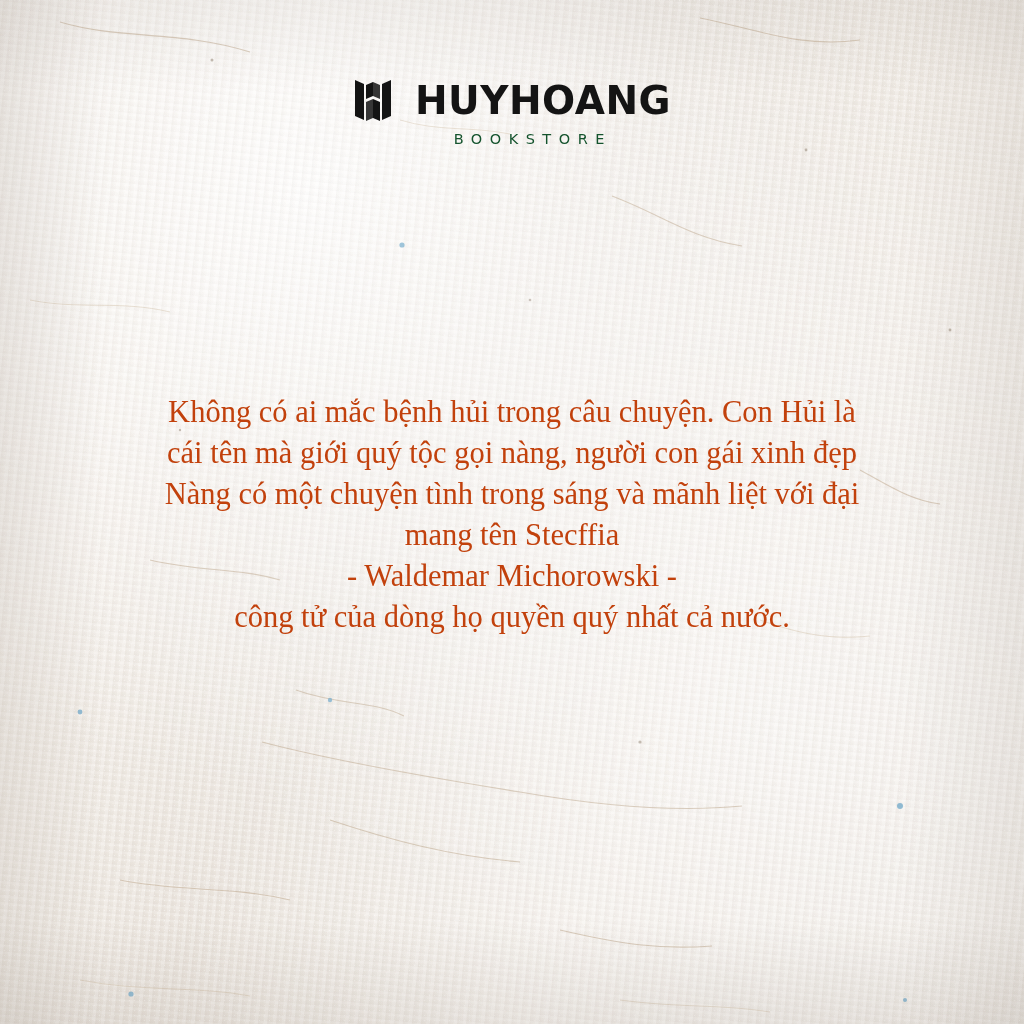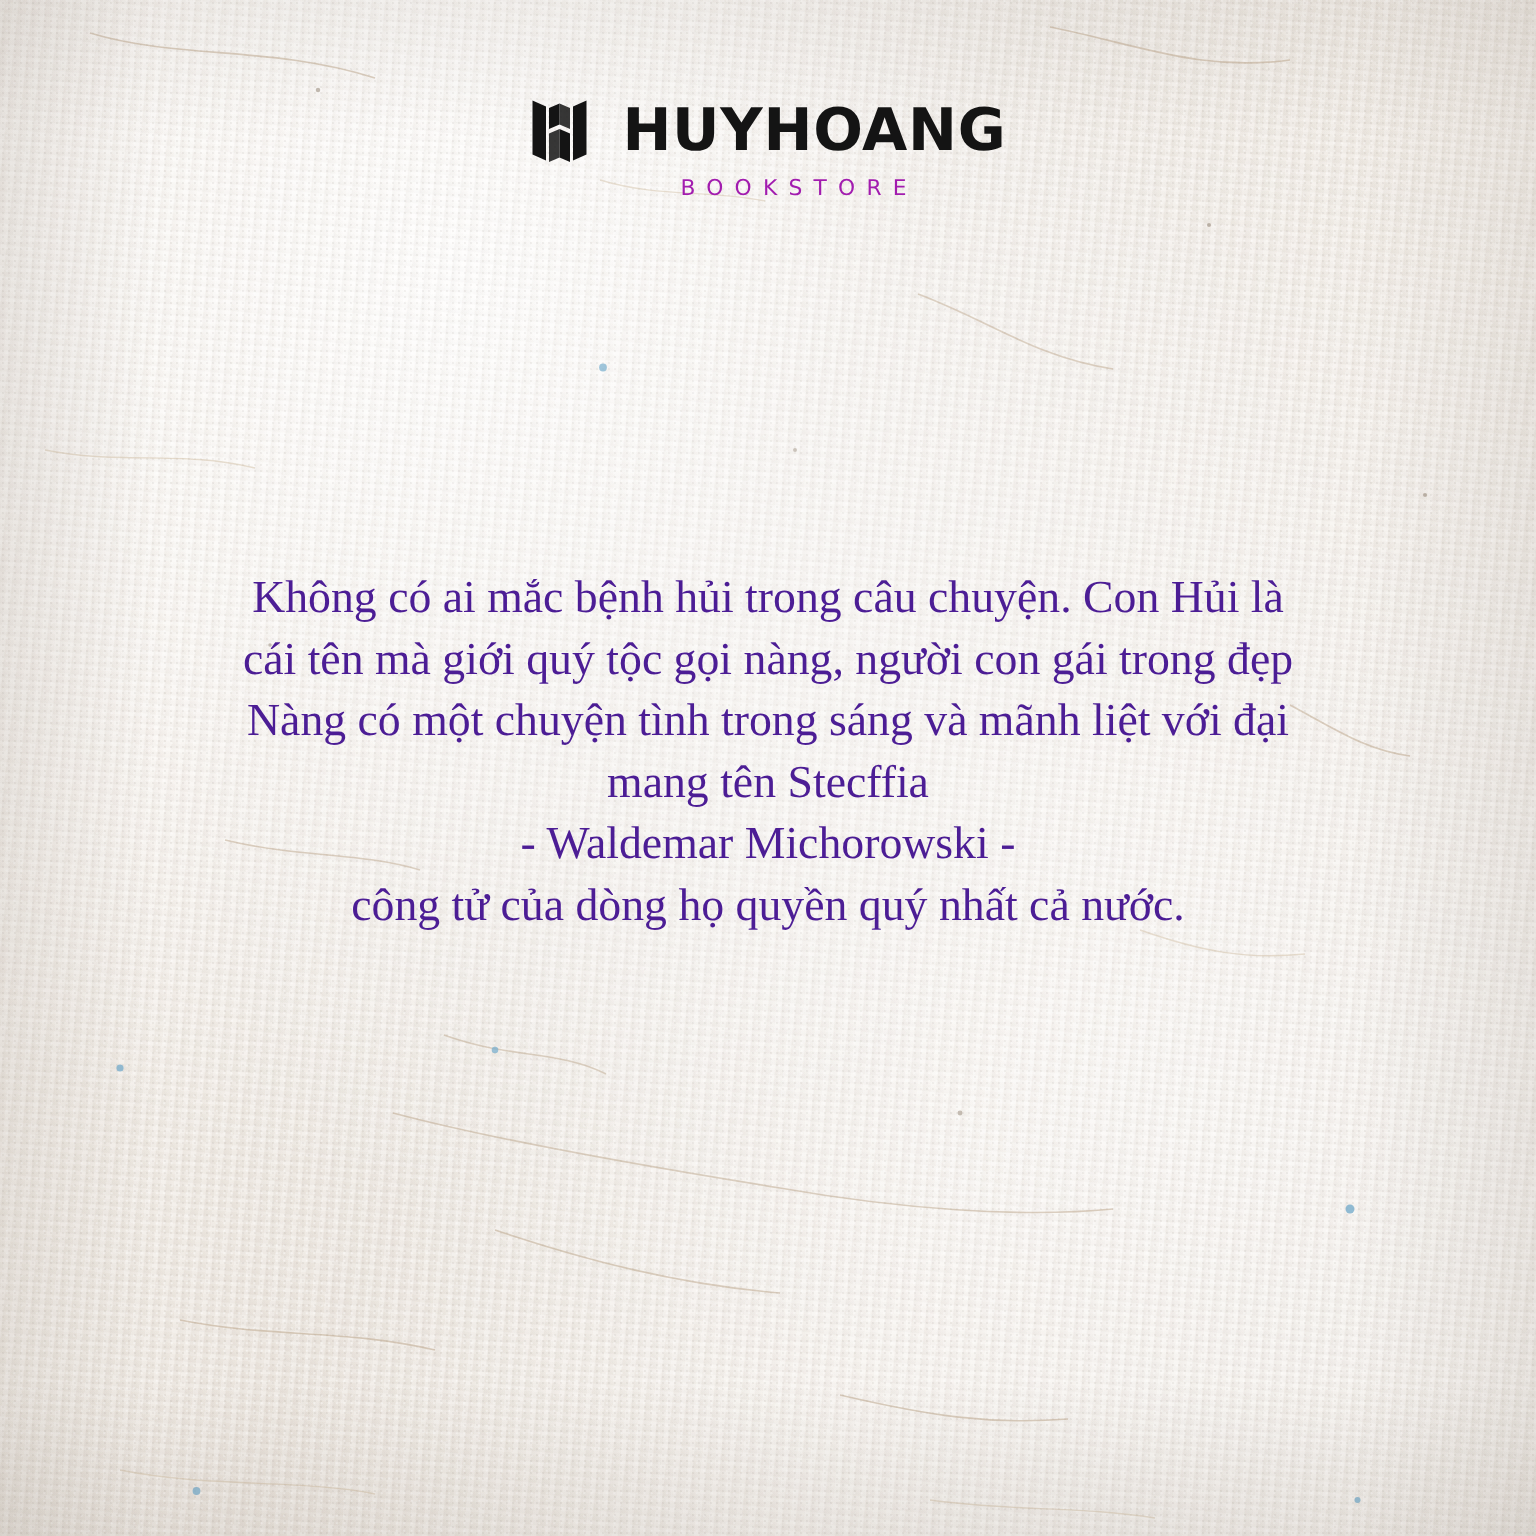--- a/index.html
+++ b/index.html
@@ -63,21 +63,21 @@
   }
   .fibers {
     position: absolute;
     inset: 0;
     pointer-events: none;
   }
 
   
   #logo-block {
     position: absolute;
-    top: 65px;
+    top: 78px;
     left: 0;
     right: 0;
     display: flex;
     flex-direction: column;
     align-items: center;
   }
   #logo-row {
     display: flex;
     align-items: center;
     gap: 22px;
@@ -93,33 +93,33 @@
     font-size: 39px;
     letter-spacing: 0.5px;
     color: #141414;
     line-height: 1;
   }
   #logo-sub {
     margin-top: 9px;
     font-family: "DejaVu Sans", sans-serif;
     font-size: 14.5px;
     letter-spacing: 7.5px;
-    color: #a21caf;
+    color: #14532d;
     text-indent: 7.5px;
     padding-left: 34px;
   }
 
   
   #quote-block {
     position: absolute;
-    top: 378px;
+    top: 392px;
     left: 62px;
     width: 900px;
     text-align: center;
-    color: #4c1d95;
+    color: #c2410c;
     font-family: "Liberation Serif", serif;
     font-size: 30.5px;
     line-height: 41px;
   }
   #quote-block p {
     margin: 0;
   }
   #attribution {
     margin-top: 0;
   }
@@ -184,20 +184,20 @@
         <path d="M13 24 L20 21 L20 40 L13 43 Z" fill="#141414" opacity="0.85"></path>
         <path d="M27 24 L20 21 L20 40 L27 43 Z" fill="#141414"></path>
       </svg>
       <div id="logo-word">HUYHOANG</div>
     </div>
     <div id="logo-sub">BOOKSTORE</div>
   </div>
 
   <div id="quote-block">
     <p>Không có ai mắc bệnh hủi trong câu chuyện. Con Hủi là</p>
-    <p>cái tên mà giới quý tộc gọi nàng, người con gái trong đẹp</p>
+    <p>cái tên mà giới quý tộc gọi nàng, người con gái xinh đẹp</p>
     <p>Nàng có một chuyện tình trong sáng và mãnh liệt với đại</p>
     <p>mang tên Stecffia</p>
     <p id="attribution">- Waldemar Michorowski -</p>
     <p>công tử của dòng họ quyền quý nhất cả nước.</p>
   </div>
 
 </div>
 
 </body></html>

